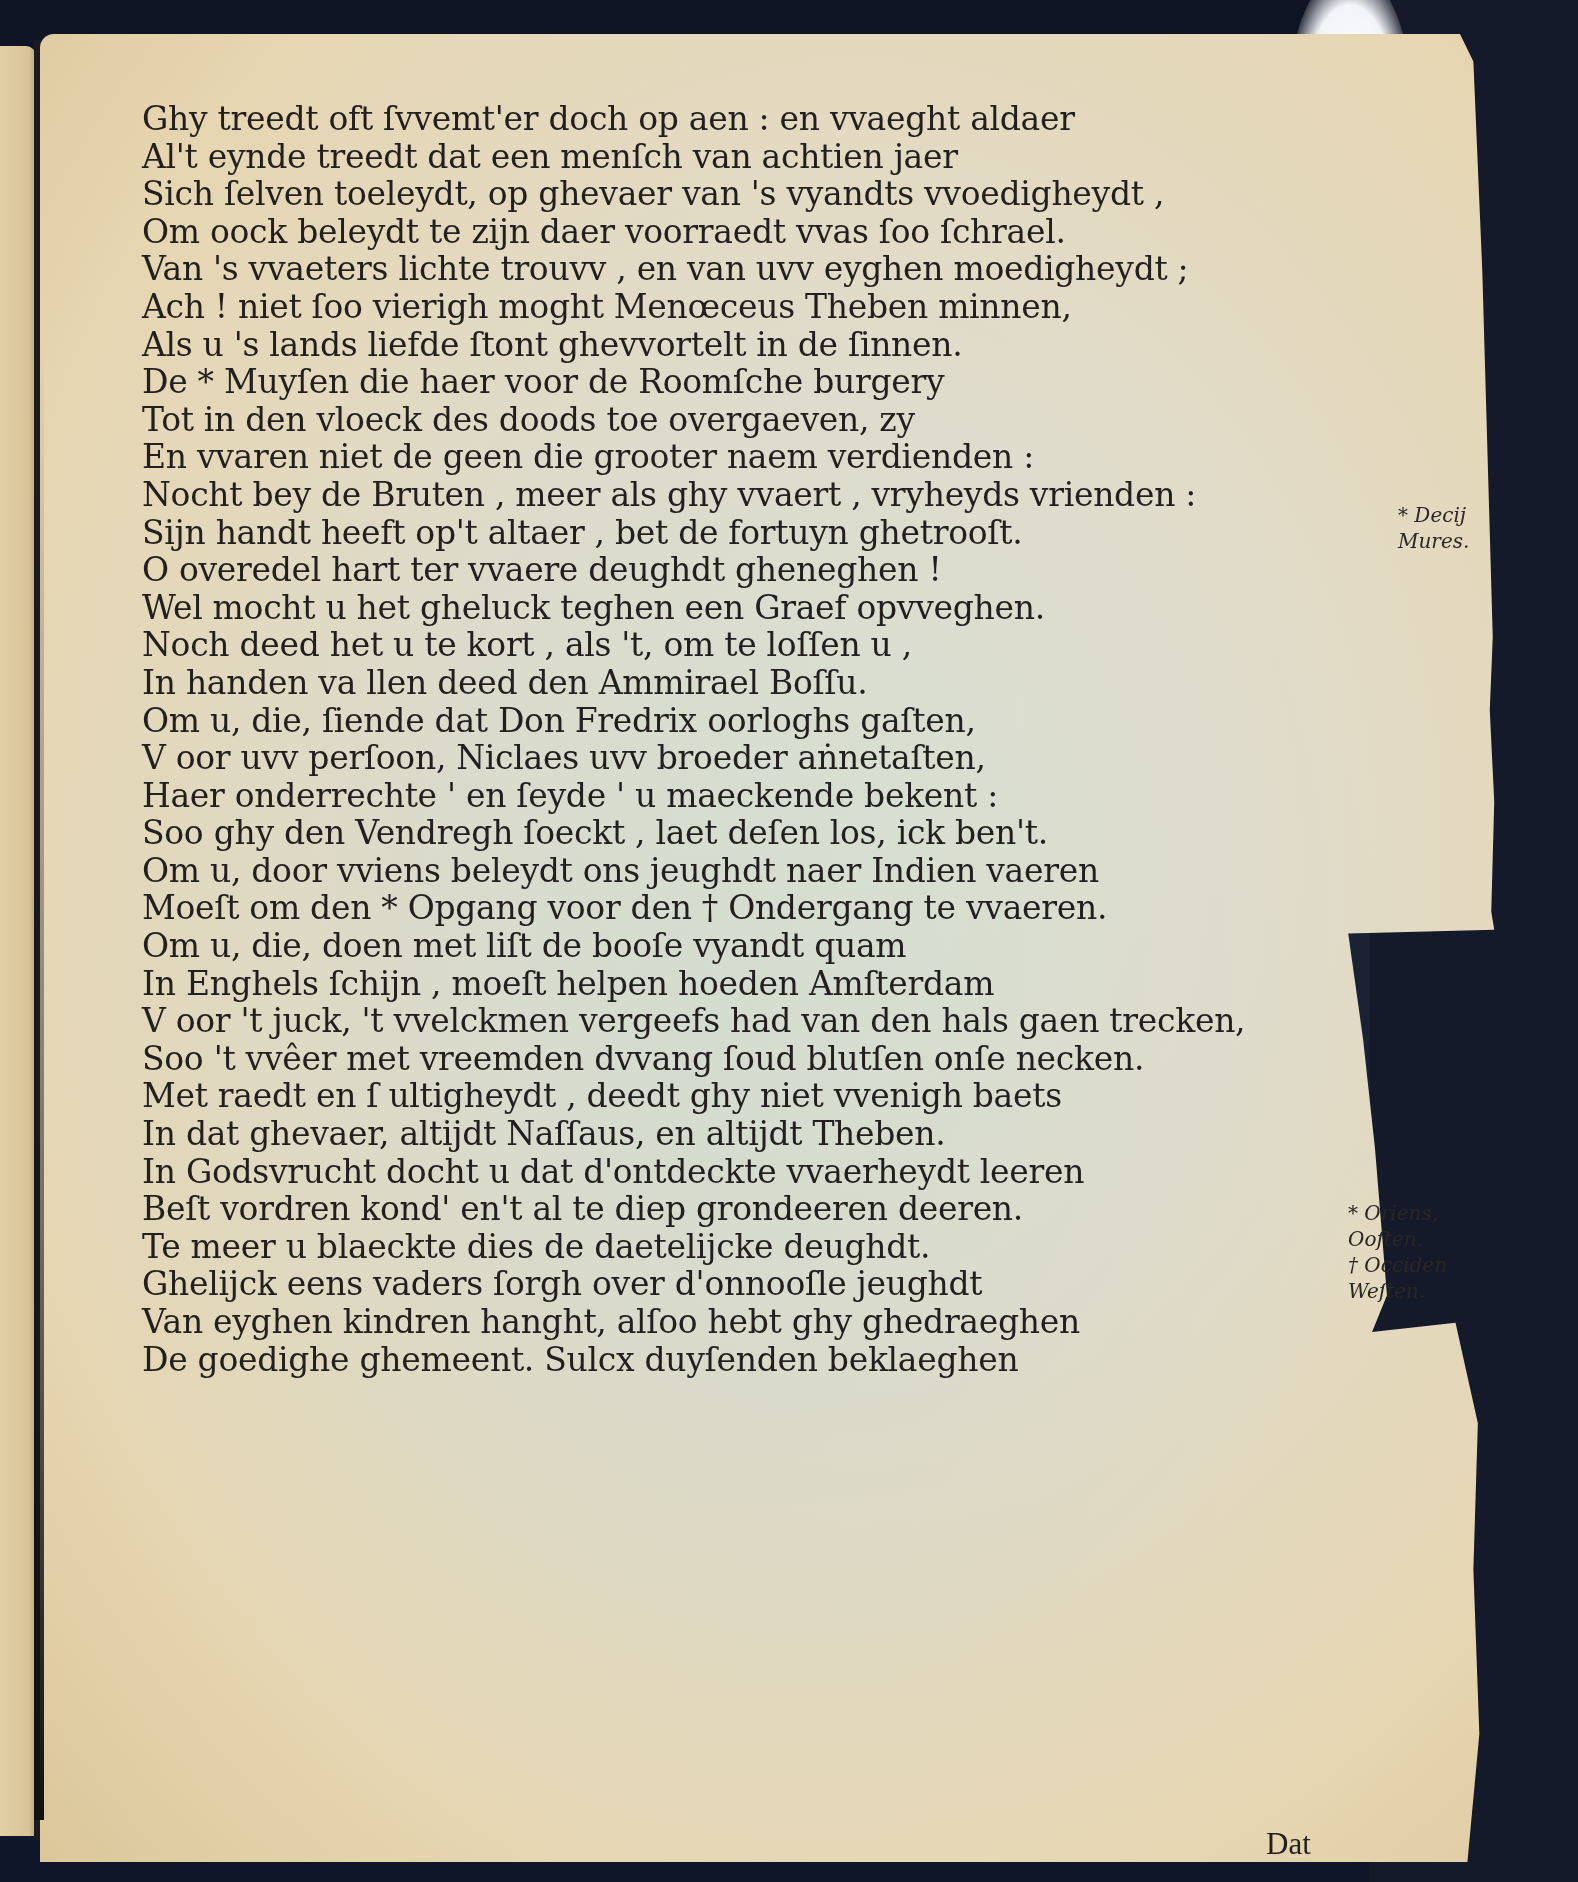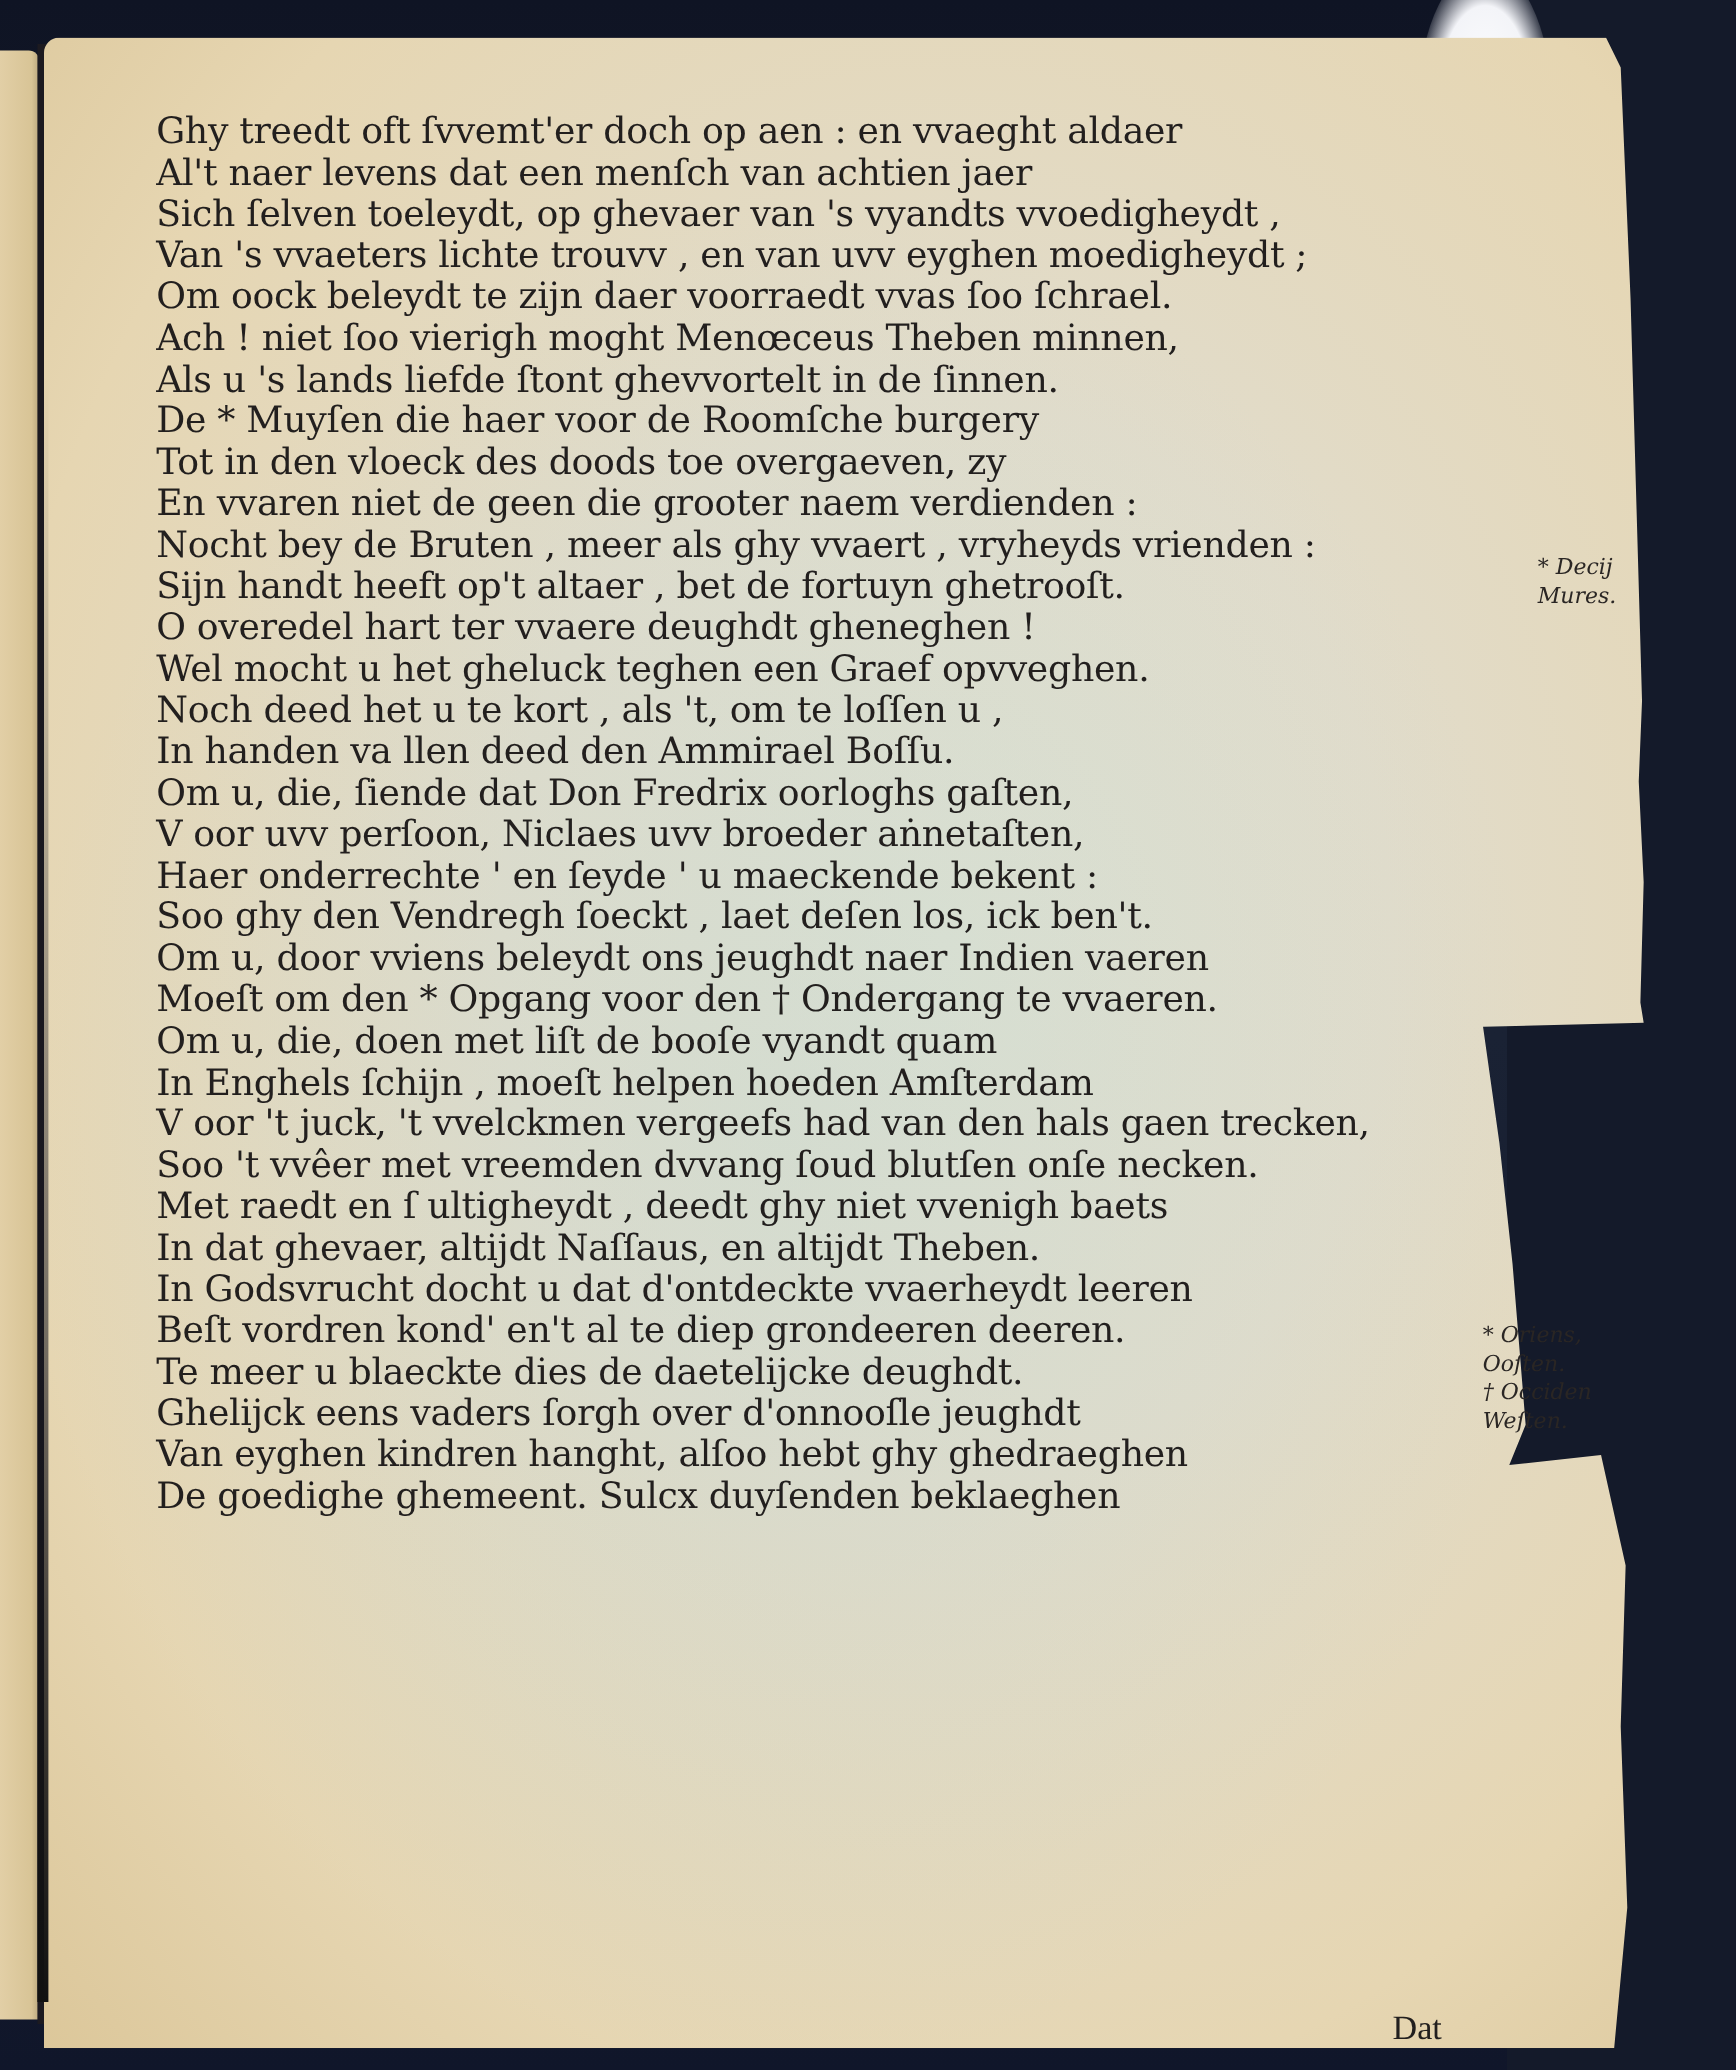--- a/index.html
+++ b/index.html
@@ -116,24 +116,24 @@
   <div class="left-page"></div>
   <div class="spine-shadow"></div>
 
   <div class="page">
     <div class="page-tint"></div>
   </div>
   <div class="tear-shadow"></div>
 
   <div class="text-block">
     <span class="verse-line">Ghy treedt oft ſvvemt'er doch op aen : en vvaeght aldaer</span>
-    <span class="verse-line">Al't naer levens dat een menſch van achtien jaer</span>
+    <span class="verse-line">Al't eynde treedt dat een menſch van achtien jaer</span>
     <span class="verse-line">Sich ſelven toeleydt, op ghevaer van 's vyandts vvoedigheydt ,</span>
+    <span class="verse-line">Om oock beleydt te zijn daer voorraedt vvas ſoo ſchrael.</span>
     <span class="verse-line">Van 's vvaeters lichte trouvv , en van uvv eyghen moedigheydt ;</span>
-    <span class="verse-line">Om oock beleydt te zijn daer voorraedt vvas ſoo ſchrael.</span>
     <span class="verse-line">Ach ! niet ſoo vierigh moght Menœceus Theben minnen,</span>
     <span class="verse-line">Als u 's lands liefde ſtont ghevvortelt in de ſinnen.</span>
     <span class="verse-line">De * Muyſen die haer voor de Roomſche burgery</span>
     <span class="verse-line">Tot in den vloeck des doods toe overgaeven, zy</span>
     <span class="verse-line">En vvaren niet de geen die grooter naem  verdienden :</span>
     <span class="verse-line">Nocht bey de Bruten , meer als ghy vvaert , vryheyds vrienden :</span>
     <span class="verse-line">Sijn handt heeft op't altaer , bet de fortuyn ghetrooſt.</span>
     <span class="verse-line">O overedel hart ter vvaere deughdt gheneghen !</span>
     <span class="verse-line">Wel mocht u het gheluck teghen een Graef opvveghen.</span>
     <span class="verse-line">Noch deed het u te kort , als 't, om te loſſen u ,</span>

